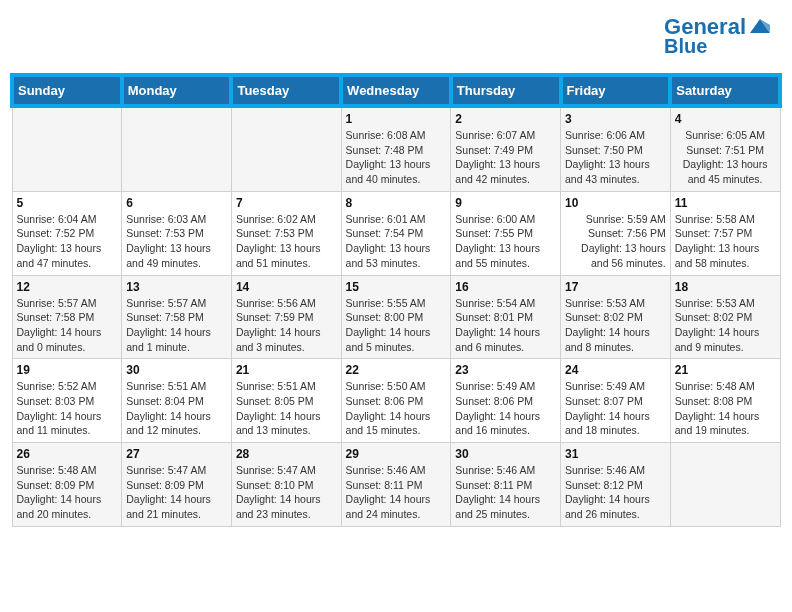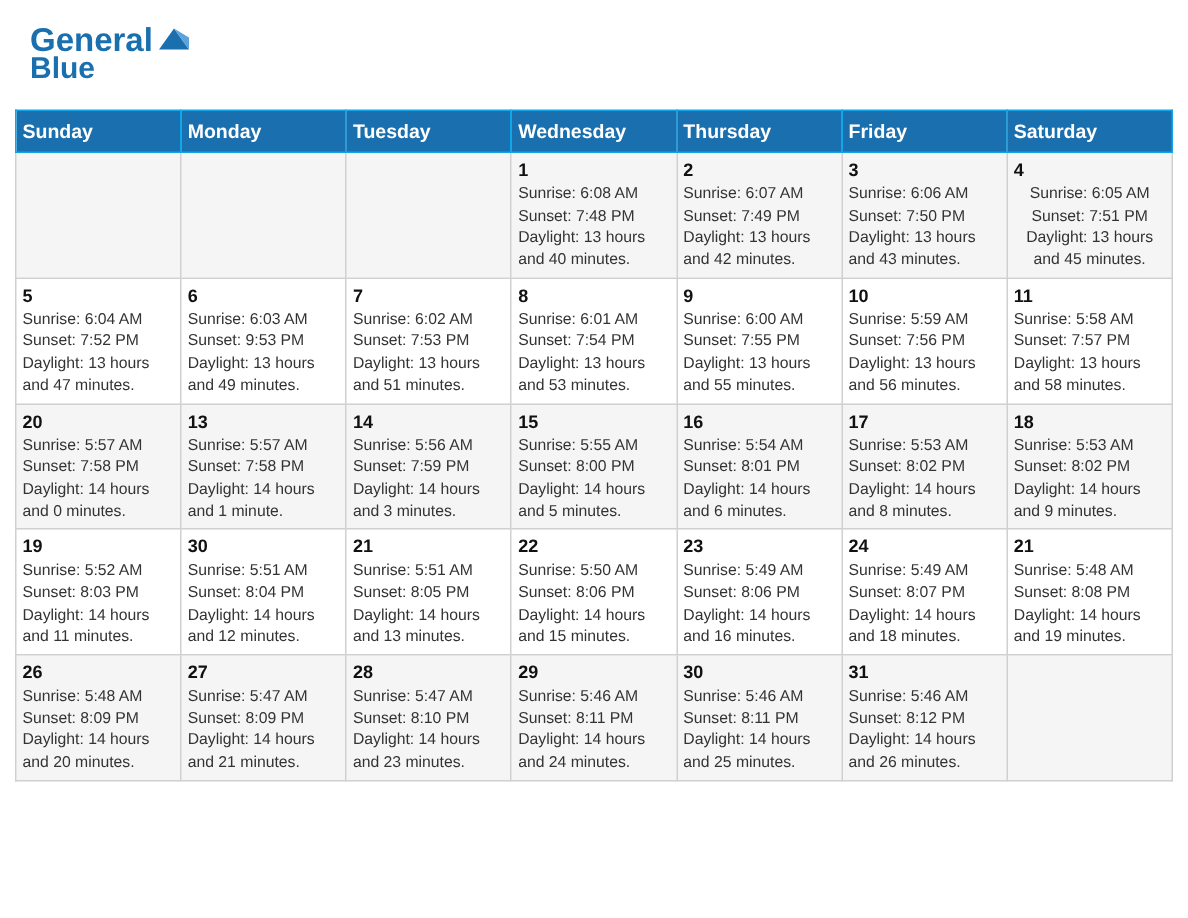--- a/index.html
+++ b/index.html
@@ -5,21 +5,21 @@
     * { box-sizing: border-box; margin: 0; padding: 0; }
     body {
       font-family: Arial, sans-serif;
       background: #fff;
       width: 792px;
       min-height: 612px;
       padding: 10px;
     }
     .header {
       display: flex;
-      justify-content: space-between;
+      justify-content: flex-end;
       align-items: flex-start;
       margin-bottom: 10px;
       padding: 5px 10px;
     }
     .logo {
       display: flex;
       align-items: center;
     }
     .logo-text {
       font-size: 22px;
@@ -52,21 +52,21 @@
       width: 100%;
       border-collapse: collapse;
     }
     .calendar th {
       background-color: #1a6faf;
       color: #fff;
       font-size: 13px;
       font-weight: bold;
       padding: 6px 4px;
       text-align: left;
-      border: 1px solid #0ea5e9;
+      border: 4px solid #0ea5e9;
     }
     .calendar td {
       vertical-align: top;
       border: 1px solid #d0d0d0;
       padding: 4px;
       width: calc(100% / 7);
       min-height: 80px;
       font-size: 10.5px;
       background: #fff;
     }
@@ -163,21 +163,21 @@
         <td>
           <div class="day-num">5</div>
           <div class="day-detail" style="white-space: pre-line;">Sunrise: 6:04 AM
 Sunset: 7:52 PM
 Daylight: 13 hours
 and 47 minutes.</div>
         </td>
         <td>
           <div class="day-num">6</div>
           <div class="day-detail" style="white-space: pre-line;">Sunrise: 6:03 AM
-Sunset: 9:53 PM
+Sunset: 7:53 PM
 Daylight: 13 hours
 and 49 minutes.</div>
         </td>
         <td>
           <div class="day-num">7</div>
           <div class="day-detail" style="white-space: pre-line;">Sunrise: 6:02 AM
 Sunset: 7:53 PM
 Daylight: 13 hours
 and 51 minutes.</div>
         </td>
@@ -190,36 +190,36 @@
         </td>
         <td>
           <div class="day-num">9</div>
           <div class="day-detail" style="white-space: pre-line;">Sunrise: 6:00 AM
 Sunset: 7:55 PM
 Daylight: 13 hours
 and 55 minutes.</div>
         </td>
         <td>
           <div class="day-num">10</div>
-          <div class="day-detail" style="white-space: pre-line;">Sunrise: 5:59 AM
+          <div class="day-detail" style="white-space: pre-line; text-align: right;">Sunrise: 5:59 AM
 Sunset: 7:56 PM
 Daylight: 13 hours
 and 56 minutes.</div>
         </td>
         <td>
           <div class="day-num">11</div>
           <div class="day-detail" style="white-space: pre-line;">Sunrise: 5:58 AM
 Sunset: 7:57 PM
 Daylight: 13 hours
 and 58 minutes.</div>
         </td>
       </tr>
       <tr>
         <td>
-          <div class="day-num">20</div>
+          <div class="day-num">12</div>
           <div class="day-detail" style="white-space: pre-line;">Sunrise: 5:57 AM
 Sunset: 7:58 PM
 Daylight: 14 hours
 and 0 minutes.</div>
         </td>
         <td>
           <div class="day-num">13</div>
           <div class="day-detail" style="white-space: pre-line;">Sunrise: 5:57 AM
 Sunset: 7:58 PM
 Daylight: 14 hours

